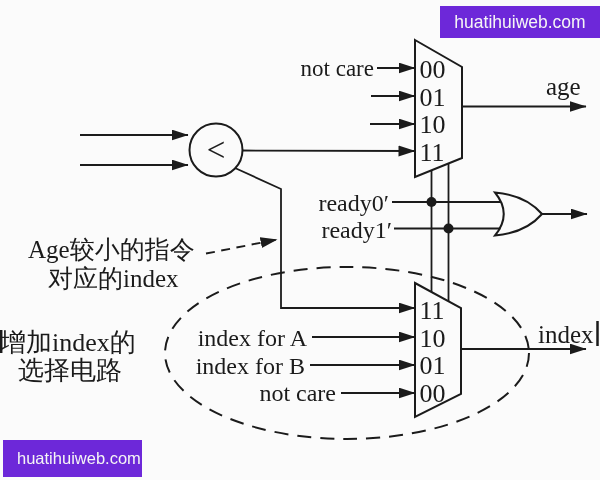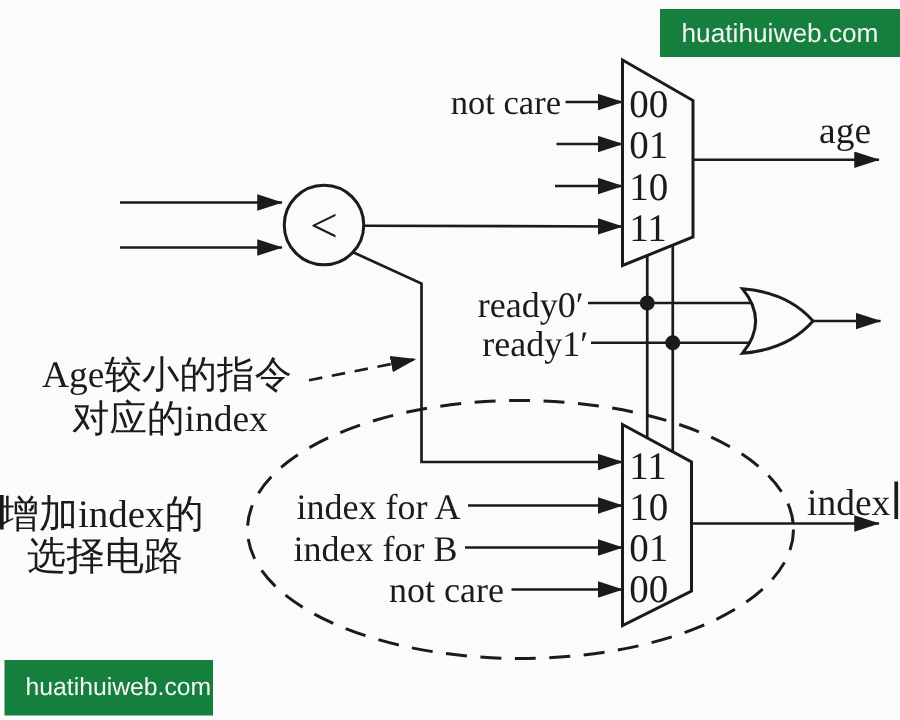--- a/index.html
+++ b/index.html
@@ -22,21 +22,21 @@
     fill: #1b1b1b;
   }
   .sz23 { font-size: 23px; }
   .sz24 { font-size: 24px; }
   .sz25 { font-size: 25px; }
   .sz26 { font-size: 26px; }
   .szcjk { font-size: 25px; }
   .comp-sym { font-size: 33px; }
   .banner {
     position: absolute;
-    background: #15803d;
+    background: #6d28d9;
     color: #f5f5f5;
     font-family: "Liberation Sans", "DejaVu Sans", sans-serif;
     display: flex;
     align-items: center;
   }
   .banner-top    { left: 440px; top: 6px;  width: 160px; height: 32px; font-size: 17.5px; justify-content: center; }
   .banner-bottom { left: 3px;  top: 440px; width: 139px; height: 37px; font-size: 16.5px; padding-left: 14px; box-sizing: border-box; }
 </style>
 </head>
 <body>

